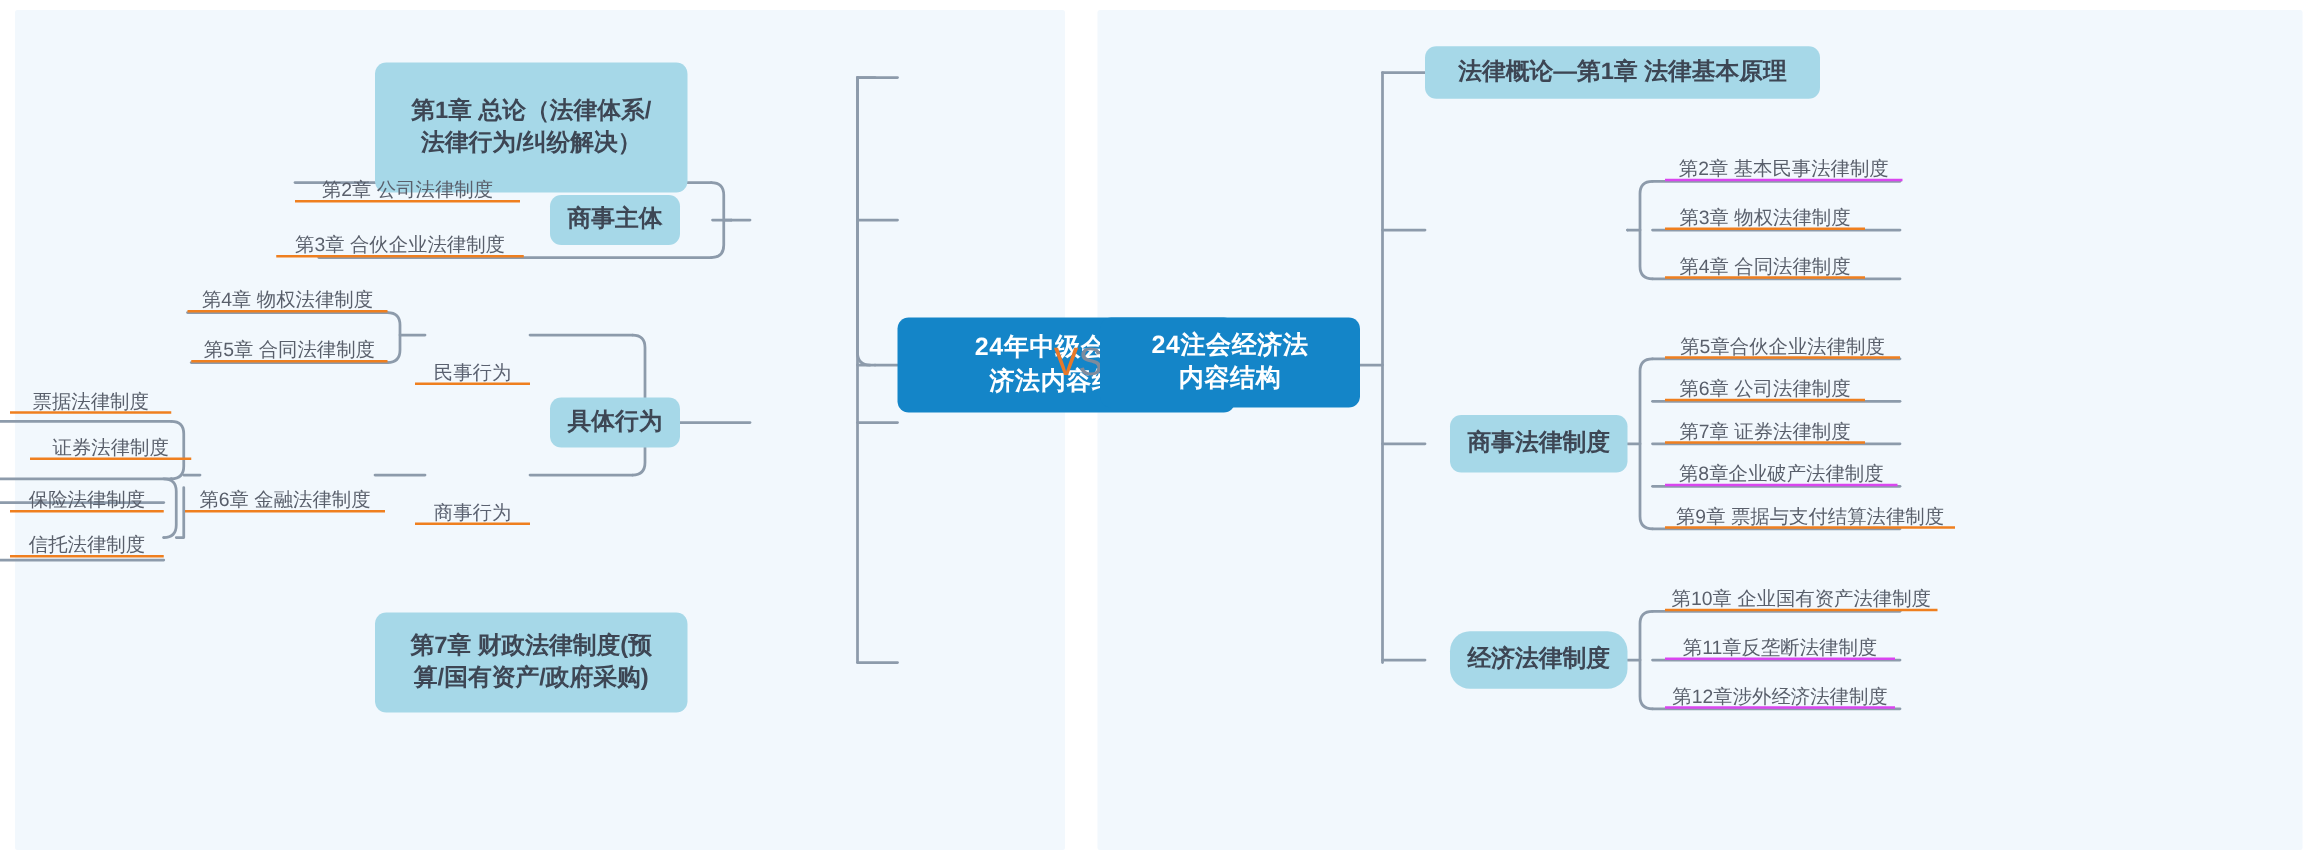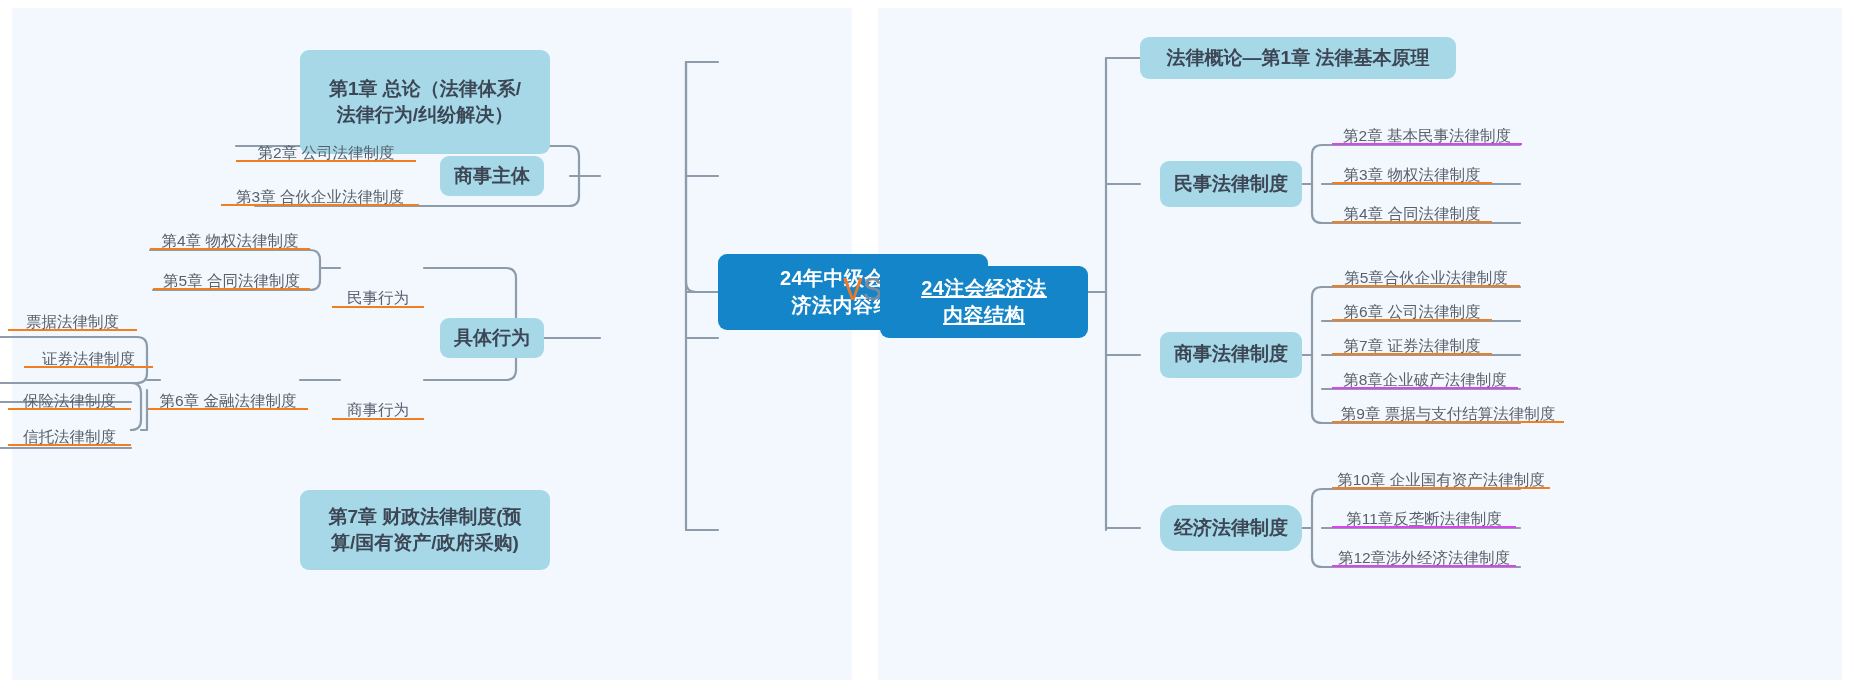--- a/index.html
+++ b/index.html
@@ -231,26 +231,25 @@
 
   <div class="node leaf ul-orange" style="left:8px; top:426px; width:123px; height:20px;">信托法律制度</div>
 
   <div class="node branch" style="left:300px; top:490px; width:250px; height:80px;">第7章 财政法律制度(预
 算/国有资产/政府采购)</div>
 
   <div class="vs" style="left:843px; top:275px;">
     <span class="v">V</span><span class="s">S</span>
   </div>
 
-  <div class="node root" style="left:880px; top:266px; width:208px; height:72px;text-decoration:underline;">24注会经济法
+  <div class="node root" style="left:880px; top:254px; width:208px; height:72px;">24注会经济法
 内容结构</div>
 
   <div class="node branch" style="left:1140px; top:37px; width:316px; height:42px;text-align:right;">法律概论—第1章 法律基本原理</div>
 
-  <div class="node branch" style="left:1160px; top:161px; width:142px; height:46px;">民事法律制度</div>
 
   <div class="node leaf ul-gray" style="left:1332px; top:125px; width:190px; height:20px;">第2章 基本民事法律制度</div>
 
   <div class="node leaf ul-orange" style="left:1332px; top:164px; width:160px; height:20px;">第3章 物权法律制度</div>
 
   <div class="node leaf ul-orange" style="left:1332px; top:203px; width:160px; height:20px;">第4章 合同法律制度</div>
 
   <div class="node branch" style="left:1160px; top:332px; width:142px; height:46px;font-family:Liberation Mono, monospace;">商事法律制度</div>
 
   <div class="node leaf ul-orange" style="left:1332px; top:267px; width:188px; height:20px;">第5章合伙企业法律制度</div>

